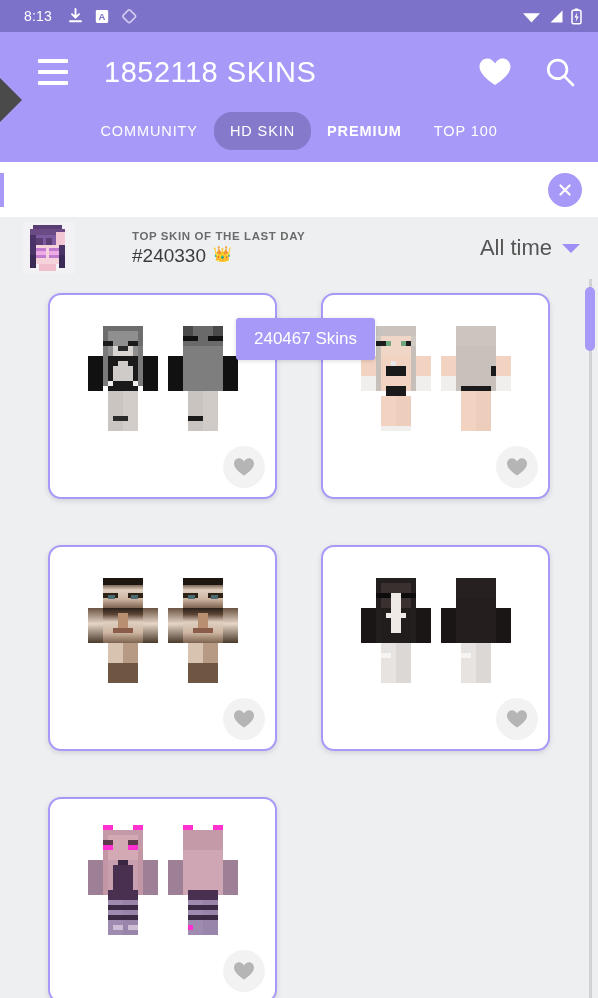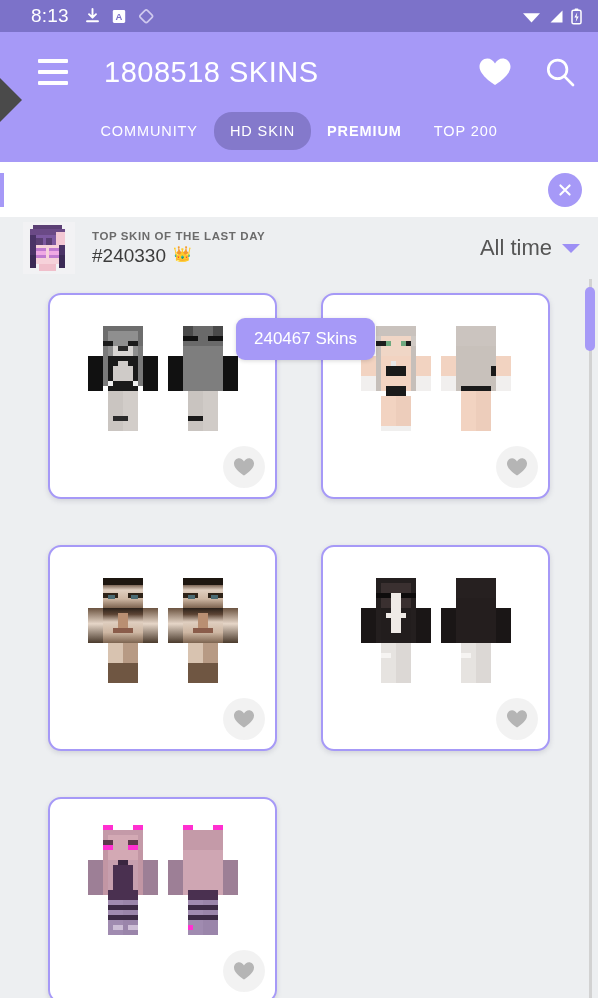--- a/index.html
+++ b/index.html
@@ -10,21 +10,21 @@
     overflow:hidden;
   }
   .screen { position:relative; width:598px; height:998px; background:#edeff1; overflow:hidden; }
 
   
   .statusbar {
     height:32px; background:#7c72c9;
     display:flex; align-items:center; padding:0 12px;
     color:#fff;
   }
-  .sb-time { font-size:19px; font-weight:400; letter-spacing:.2px; margin-left:19px; }
+  .sb-time { font-size:14px; font-weight:400; letter-spacing:.2px; margin-left:12px; }
   .sb-left-icons { display:flex; align-items:center; gap:12px; margin-left:16px; }
   .sb-right { margin-left:auto; display:flex; align-items:center; gap:7px; margin-right:4px;}
   .sb-ico { display:block; }
 
   
   .appbar {
     position:relative; background:#a699f7; height:130px;
     display:flex; flex-direction:column;
   }
   .appbar-top { height:80px; display:flex; align-items:center; padding:0 22px; }
@@ -61,21 +61,21 @@
   .banner-bar { width:4px; height:34px; background:#a699f7; margin-right:14px; }
   .banner-text { color:#6e6e6e; font-size:16.5px; }
   .banner-close {
     margin-left:auto; width:34px; height:34px; border-radius:50%;
     background:#a699f7; display:flex; align-items:center; justify-content:center;
     cursor:pointer;
   }
 
   
   .topskin {
-    height:62px; display:flex; align-items:center; padding:0 18px 0 22px;
+    height:62px; display:flex; align-items:center; padding:0 18px 0 22px;gap:40px;
   }
   .topskin-thumb {
     width:54px; height:52px; margin-right:16px; flex:none;
     position:relative; overflow:hidden;
   }
   .topskin-info { display:flex; flex-direction:column; gap:3px; }
   .topskin-label {
     font-size:11.5px; color:#6b6b6b; font-weight:bold; letter-spacing:.6px;
   }
   .topskin-id { font-size:19px; color:#3c3c3c; display:flex; align-items:flex-start; gap:7px; }
@@ -109,21 +109,21 @@
   .deleted-wrap { display:flex; flex-direction:column; align-items:center; justify-content:center; gap:0; }
   .deleted-text {
     font-size:31px; font-weight:bold; letter-spacing:1px; color:#111;
     margin-top:4px; font-family:"DejaVu Sans", sans-serif;
   }
 
   
   .tooltip {
     position:absolute; left:236px; top:318px;
     background:#a699f7; color:#fff; font-size:17px;
-    padding:11px 18px; border-radius:9px; z-index:30; white-space:nowrap;
+    padding:11px 18px; border-radius:3px; z-index:30; white-space:nowrap;
     box-shadow:0 1px 4px rgba(0,0,0,.15);
   }
 
   
   .scroll-track {
     position:absolute; right:6px; top:0px; width:3px; height:100%;
     background:#d2d2d2;
   }
   .scroll-thumb {
     position:absolute; right:3px; top:8px; width:10px; height:64px;
@@ -166,40 +166,40 @@
   </div>
 
   <div class="appbar">
     <div class="drawer-edge"></div>
     <div class="appbar-top">
       <div class="hamburger">
         <i></i>
           <i></i>
           <i></i>
       </div>
-      <div class="app-title">1808518 SKINS</div>
+      <div class="app-title">1852118 SKINS</div>
       <div class="appbar-actions">
         <div class="icon-btn">
           <svg width="34" height="30" viewBox="0 0 34 30">
             <path d="M17 28 C17 28 1.5 18.6 1.5 9.8 C1.5 4.9 5.3 1.5 9.3 1.5 C12.6 1.5 15.4 3.6 17 6.4 C18.6 3.6 21.4 1.5 24.7 1.5 C28.7 1.5 32.5 4.9 32.5 9.8 C32.5 18.6 17 28 17 28 Z" fill="#fff"></path>
           </svg>
         </div>
         <div class="icon-btn">
           <svg width="32" height="32" viewBox="0 0 32 32">
             <circle cx="13.6" cy="13.4" r="9.3" fill="none" stroke="#fff" stroke-width="2.7"></circle>
             <path d="M20.4 20.4 L29 29" stroke="#fff" stroke-width="2.7" stroke-linecap="round"></path>
           </svg>
         </div>
       </div>
     </div>
     <div class="tabs">
       <div class="tab">COMMUNITY</div>
       <div class="tab active">HD SKIN</div>
       <div class="tab bold">PREMIUM</div>
-      <div class="tab">TOP 200</div>
+      <div class="tab">TOP 100</div>
     </div>
   </div>
 
   <div class="banner">
     <div class="banner-bar"></div>
     <div class="banner-close">
       <svg width="16" height="16" viewBox="0 0 16 16">
         <path d="M3.4 3.4 L12.6 12.6 M12.6 3.4 L3.4 12.6" stroke="#fff" stroke-width="2.1" stroke-linecap="round"></path>
       </svg>
     </div>

